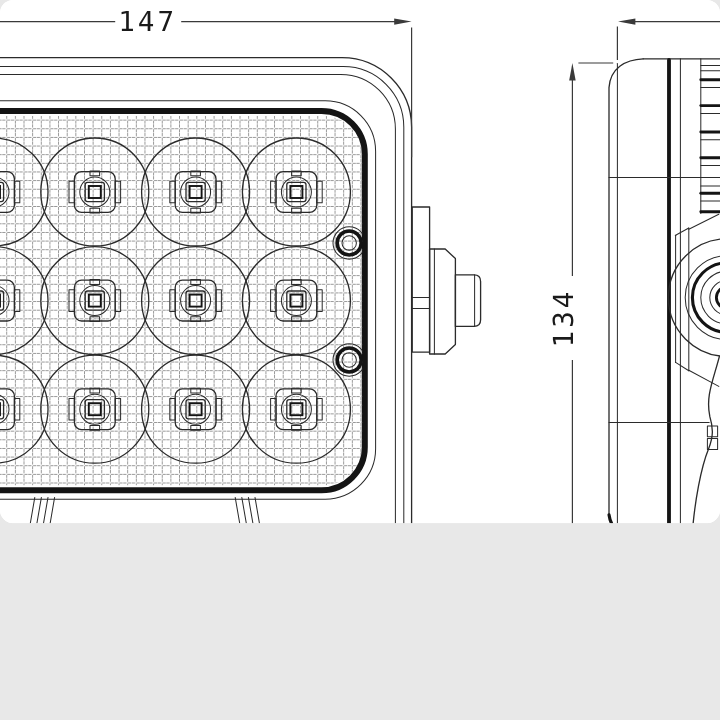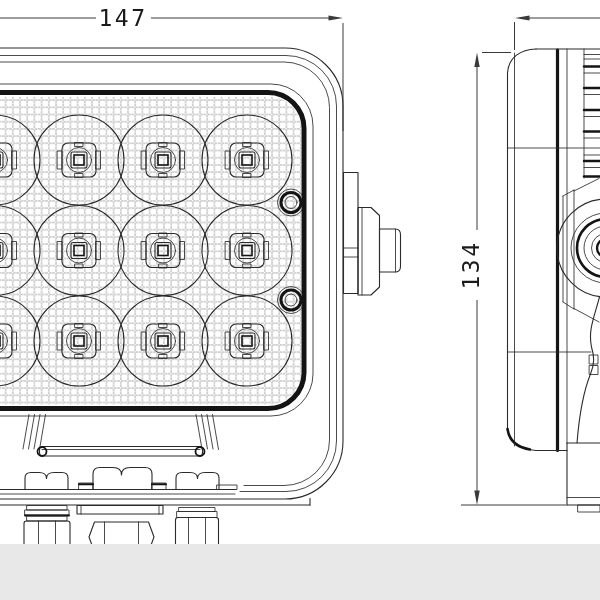--- a/index.html
+++ b/index.html
@@ -1,20 +1,20 @@
 <!DOCTYPE html>
 <html style="--background: #ffffff; --line: #2b2b2b; --heavy_line: #141414; --grid: #8f8f8f; --dimension_line: #3a3a3a; --text: #1a1a1a;"><head>
 <meta charset="utf-8">
 <style>
   :root{
     --background:#ffffff; --line:#2b2b2b; --heavy_line:#141414;
     --grid:#8f8f8f; --dimension_line:#3a3a3a; --text:#1a1a1a;
   }
   html,body{margin:0;padding:0;background:#e8e8e8;}
-  .stage{width:600px;height:544px;background:var(--background);overflow:hidden;}
+  .stage{width:600px;height:436px;background:var(--background);overflow:hidden;border-radius:11px;}
   svg{display:block}
   .ln{stroke:var(--line);fill:none;stroke-width:1.1;stroke-linecap:round;stroke-linejoin:round}
   .lt{stroke-width:.85}
   .hv{stroke:var(--heavy_line);fill:none;stroke-linecap:round}
   .dim{stroke:var(--dimension_line);fill:none;stroke-width:1}
   .ar{fill:var(--dimension_line);stroke:none}
   .dimtxt{font-family:"DejaVu Sans Mono","Liberation Mono",monospace;font-size:23px;
           fill:var(--text);letter-spacing:2.5px}
   .gridln{stroke:var(--grid);stroke-width:.75}
   .thrln{stroke:var(--line);stroke-width:.8}

